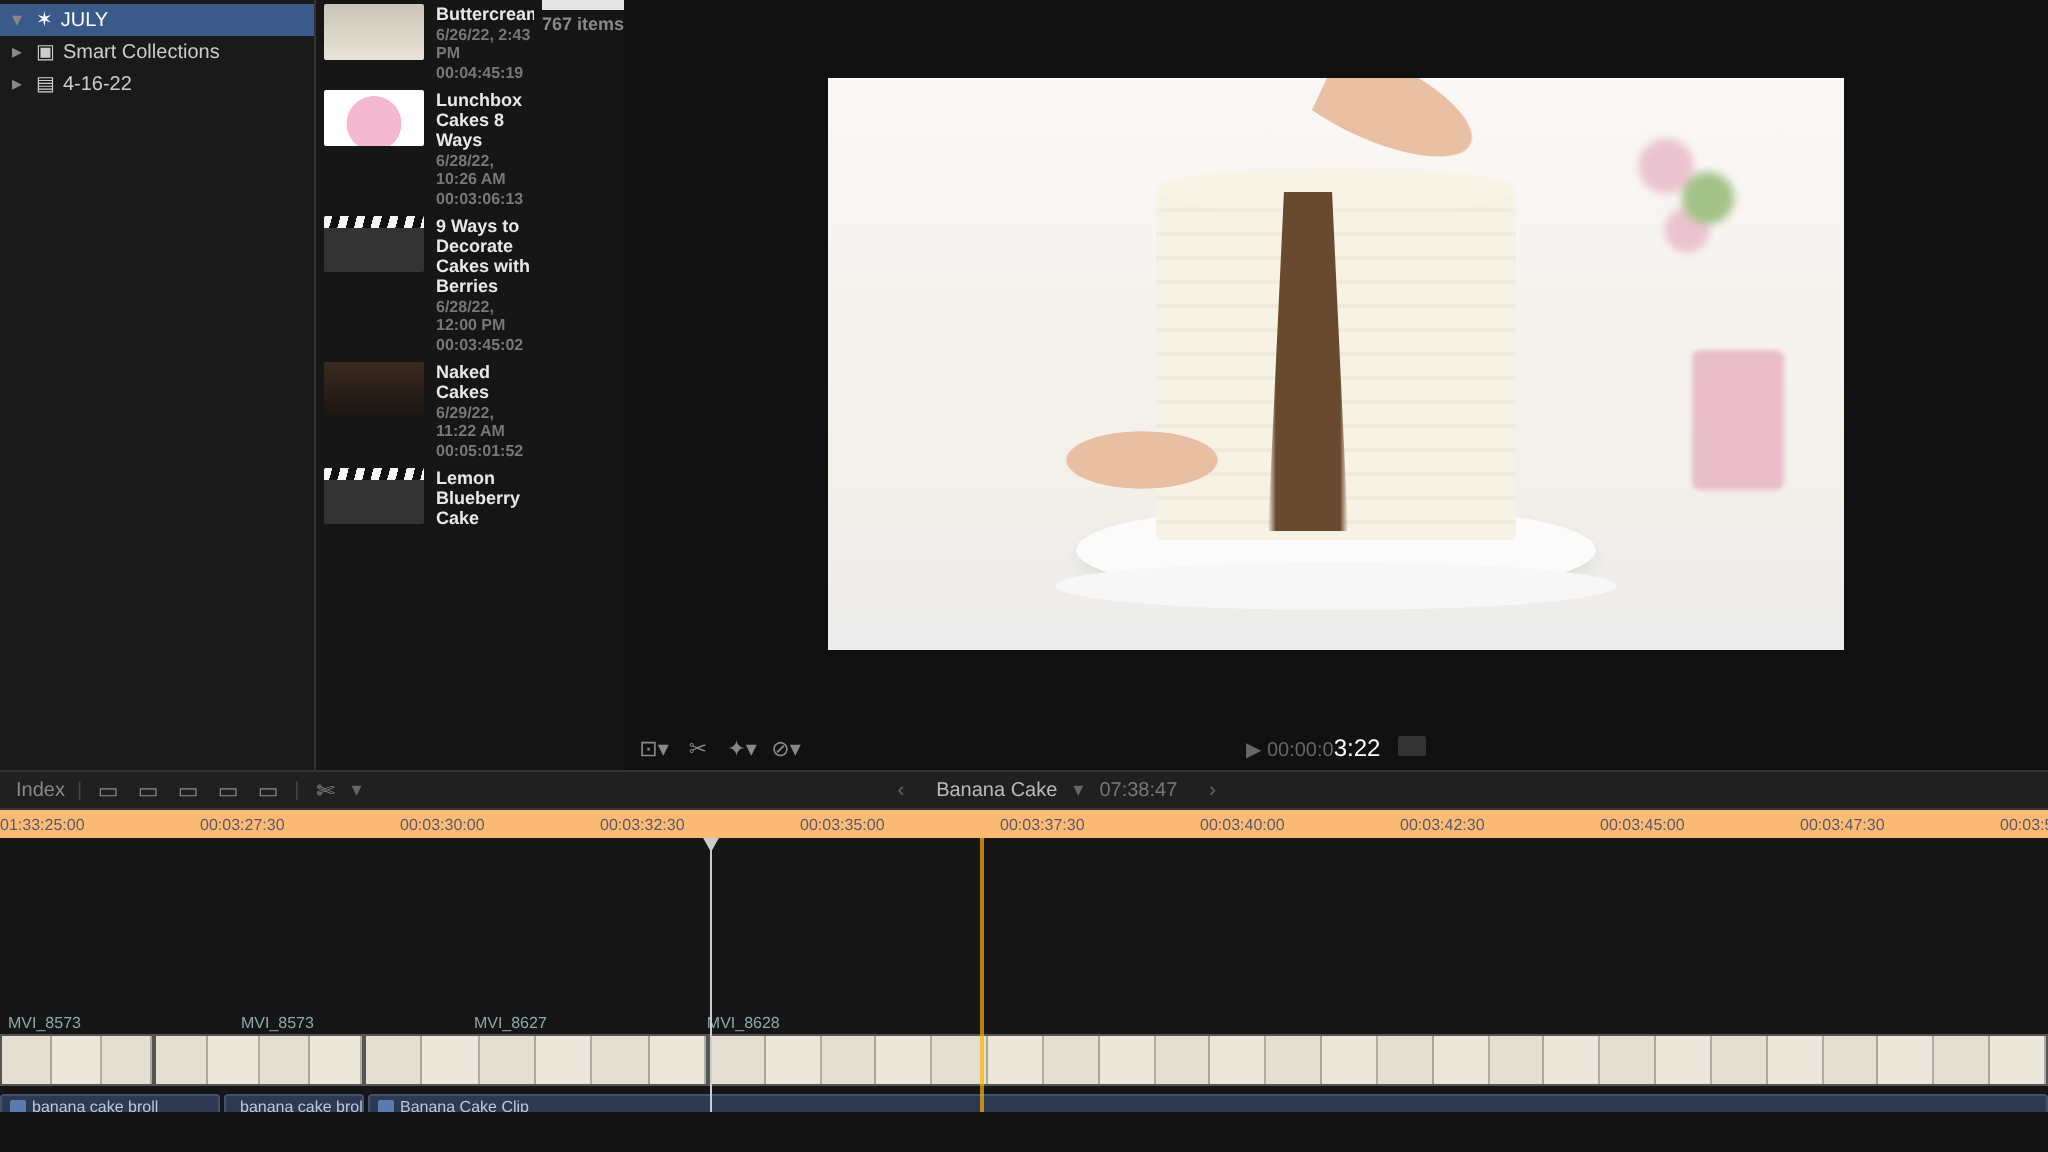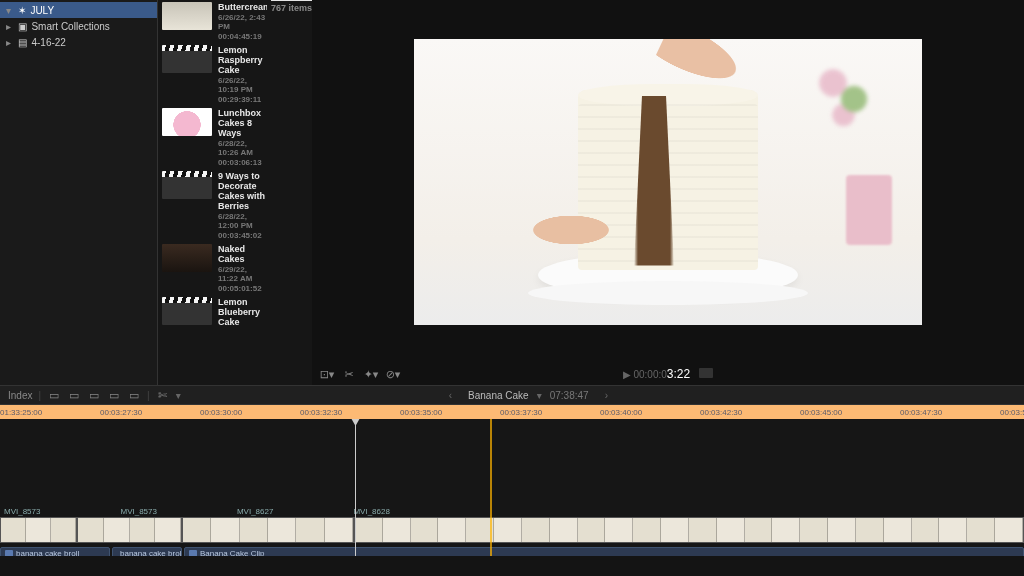--- a/index.html
+++ b/index.html
@@ -13,21 +13,21 @@
 .tri { width: 8px; display: inline-block; color: #888; }
 
 .browser { width: 154px; background: #161616; overflow: hidden; display: flex; flex-direction: row; font-weight: bold; }
 .clip-list { flex: 1; overflow: hidden; }
 .clip { display: flex; padding: 2px 4px; gap: 6px; }
 .thumb { width: 50px; height: 28px; background: #333; flex-shrink: 0; border-radius: 1px; position: relative; overflow: hidden; }
 .clapper::before { content: ""; position: absolute; top: 0; left: 0; right: 0; height: 6px; background: repeating-linear-gradient(105deg, #f5f5f5 0 4px, #111 4px 8px); }
 .meta { display: flex; flex-direction: column; justify-content: center; gap: 1px; overflow: hidden; }
 .title { color: #e8e8e8; font-size: 9px; line-height: 10px; }
 .sub { color: #777; font-size: 8px; line-height: 9px; }
-.list-foot { text-align: center; color: #888; font-size: 9px; padding: 2px 0; border-top: 1px solid #e5e5e5; }
+.list-foot { text-align: center; color: #888; font-size: 9px; padding: 2px 0; border-top: 5px solid #e5e5e5; }
 
 .viewer-wrap { flex: 1; background: #111; display: flex; flex-direction: column; }
 .viewer { flex: 1; display: flex; align-items: center; justify-content: center; }
 .frame { width: 508px; height: 286px; background: linear-gradient(180deg, #faf8f6 0%, #f3efe9 70%, #ececec 100%); position: relative; overflow: hidden; }
 .stand { position: absolute; bottom: 30px; left: 50%; transform: translateX(-50%); width: 260px; height: 40px; background: #fbfbfb; border-radius: 50%/70%; box-shadow: 0 4px 8px rgba(0,0,0,0.06); }
 .stand::after { content:""; position:absolute; bottom:-10px; left:50%; transform:translateX(-50%); width:280px; height:24px; background:#f7f7f7; border-radius:50%; }
 .cake { position: absolute; bottom: 55px; left: 50%; transform: translateX(-50%); width: 180px; height: 180px; background: #f6f2e4; border-radius: 8px 8px 4px 4px; }
 .cake-top { position:absolute; top:-6px; left:0; right:0; height:22px; background:#f8f4e8; border-radius:50%/60%; }
 .ridges { position:absolute; inset:14px 0 4px 0; background: repeating-linear-gradient(180deg, rgba(0,0,0,0.03) 0 2px, transparent 2px 12px); border-radius:4px; }
 .slice { position:absolute; top:6px; left:56px; width:40px; height:170px; background: linear-gradient(90deg, transparent 0, #6a4a2e 4px, #6a4a2e 36px, transparent 40px); clip-path: polygon(20% 0, 80% 0, 100% 100%, 0 100%); }
@@ -95,28 +95,20 @@
     <div class="clip-list" id="clip-list">
         <div class="clip">
           <div class="thumb" style="background: linear-gradient(rgb(200, 196, 184), rgb(232, 228, 216));"></div>
           <div class="meta">
             <div class="title">Buttercream</div>
             <div class="sub">6/26/22, 2:43 PM</div>
             <div class="sub">00:04:45:19</div>
           </div>
         </div>
         <div class="clip">
-          <div class="thumb clapper"></div>
-          <div class="meta">
-            <div class="title">Lemon Raspberry Cake</div>
-            <div class="sub">6/26/22, 10:19 PM</div>
-            <div class="sub">00:29:39:11</div>
-          </div>
-        </div>
-        <div class="clip">
           <div class="thumb" style="background: radial-gradient(circle at 50% 60%, rgb(244, 184, 208) 45%, rgb(255, 255, 255) 46%);"></div>
           <div class="meta">
             <div class="title">Lunchbox Cakes 8 Ways</div>
             <div class="sub">6/28/22, 10:26 AM</div>
             <div class="sub">00:03:06:13</div>
           </div>
         </div>
         <div class="clip">
           <div class="thumb clapper"></div>
           <div class="meta">

